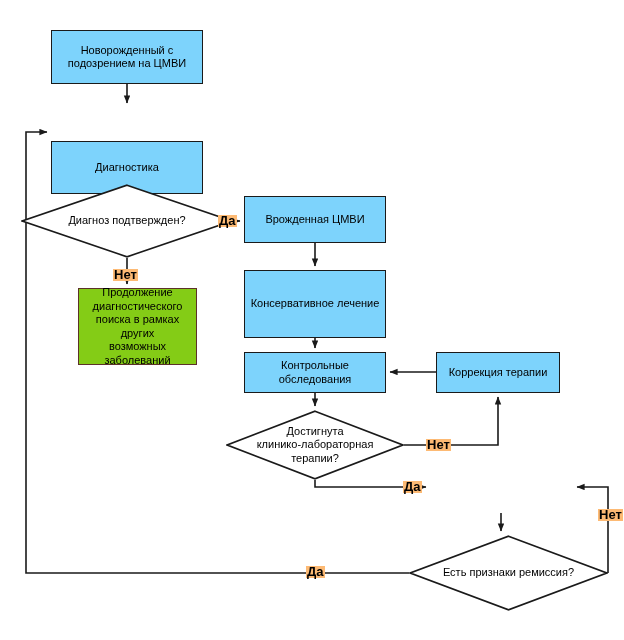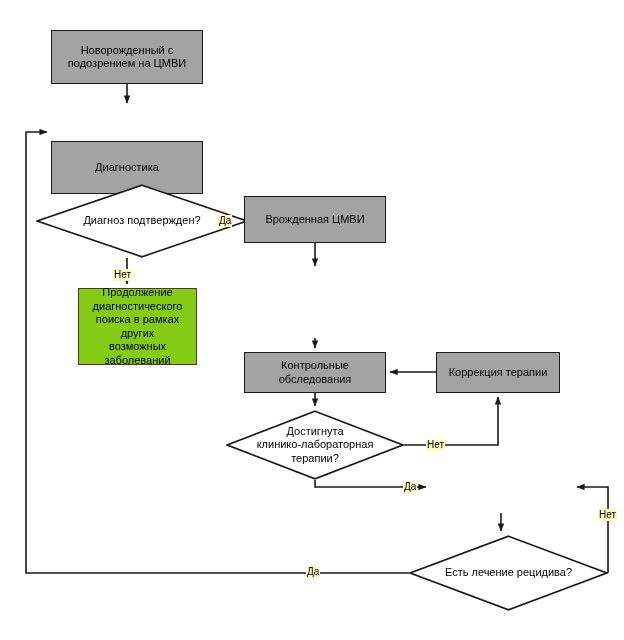--- a/index.html
+++ b/index.html
@@ -32,21 +32,21 @@
     display: flex;
     align-items: center;
     justify-content: center;
     text-align: center;
     color: #000000;
     font-size: 11px;
     line-height: 13.5px;
     z-index: 2;
   }
   .node.process {
-    background: #a3a3a3;
+    background: #7dd3fc;
     border: 1.6px solid #1a1a1a;
   }
   .node.process.alert {
     background: #84cc16;
     border: 1.6px solid #5c3129;
   }
   .node .node-label {
     padding: 0 4px;
     white-space: pre-line;
   }
@@ -58,27 +58,28 @@
     position: absolute;
     left: 0;
     top: 0;
   }
   .node.decision .node-label {
     position: relative;
     z-index: 1;
   }
   .edge-label {
     position: absolute;
-    font-size: 10px;
+    font-size: 13px;
     line-height: 12px;
     color: #000000;
-    background: #fef9c3;
+    background: #fdba74;
     padding: 0 1px;
     z-index: 3;
     white-space: nowrap;
+    font-weight: bold;
   }
 </style>
 </head>
 <body>
 
 <div id="flowchart-root">
 
   <svg id="edges-layer" width="624" height="640" viewBox="0 0 624 640">
     <defs>
       <marker id="arrow" markerWidth="9" markerHeight="9" refX="7.6" refY="3.2" orient="auto" markerUnits="userSpaceOnUse">
@@ -117,39 +118,42 @@
 
   <div class="node process" style="left:51px; top:30px; width:152px; height:54px;">
     <span class="node-label">Новорожденный с
 подозрением на ЦМВИ</span>
   </div>
 
   <div class="node process" style="left:51px; top:107px; width:152px; height:53px;margin-top:34px;">
     <span class="node-label">Диагностика</span>
   </div>
 
-  <div class="node decision" style="left:36px; top:184px; width:212px; height:74px;align-items:center;">
+  <div class="node decision" style="left:21px; top:184px; width:212px; height:74px;align-items:center;">
     <svg class="diamond-svg" width="212" height="74" viewBox="0 0 212 74">
       <polygon points="106,1.2 210.8,37 106,72.8 1.2,37" fill="#ffffff" stroke="#1a1a1a" stroke-width="1.6"></polygon>
     </svg>
     <span class="node-label">Диагноз подтвержден?</span>
   </div>
 
   <div class="node process alert" style="left:78px; top:288px; width:119px; height:77px;">
     <span class="node-label">Продолжение
 диагностического
 поиска в рамках других
 возможных
 заболеваний</span>
   </div>
 
   <div class="node process" style="left:244px; top:196px; width:142px; height:47px;">
     <span class="node-label">Врожденная ЦМВИ</span>
   </div>
 
+  <div class="node process" style="left:244px; top:270px; width:142px; height:68px;">
+    <span class="node-label">Консервативное лечение</span>
+  </div>
 
   <div class="node process" style="left:244px; top:352px; width:142px; height:41px;">
     <span class="node-label">Контрольные
 обследования</span>
   </div>
 
   <div class="node process" style="left:436px; top:352px; width:124px; height:41px;">
     <span class="node-label">Коррекция терапии</span>
   </div>
 
@@ -160,21 +164,21 @@
     <span class="node-label">Достигнута
 клинико-лабораторная
 терапии?</span>
   </div>
 
 
   <div class="node decision" style="left:409px; top:535px; width:199px; height:76px;">
     <svg class="diamond-svg" width="199" height="76" viewBox="0 0 199 76">
       <polygon points="99.5,1.2 197.8,38 99.5,74.8 1.2,38" fill="#ffffff" stroke="#1a1a1a" stroke-width="1.6"></polygon>
     </svg>
-    <span class="node-label">Есть лечение рецидива?</span>
+    <span class="node-label">Есть признаки ремиссия?</span>
   </div>
 
   <span class="edge-label" style="left:218px; top:215px;">Да</span>
 
   <span class="edge-label" style="left:113px; top:269px;">Нет</span>
 
   <span class="edge-label" style="left:426px; top:439px;">Нет</span>
 
   <span class="edge-label" style="left:403px; top:481px;">Да</span>
 

